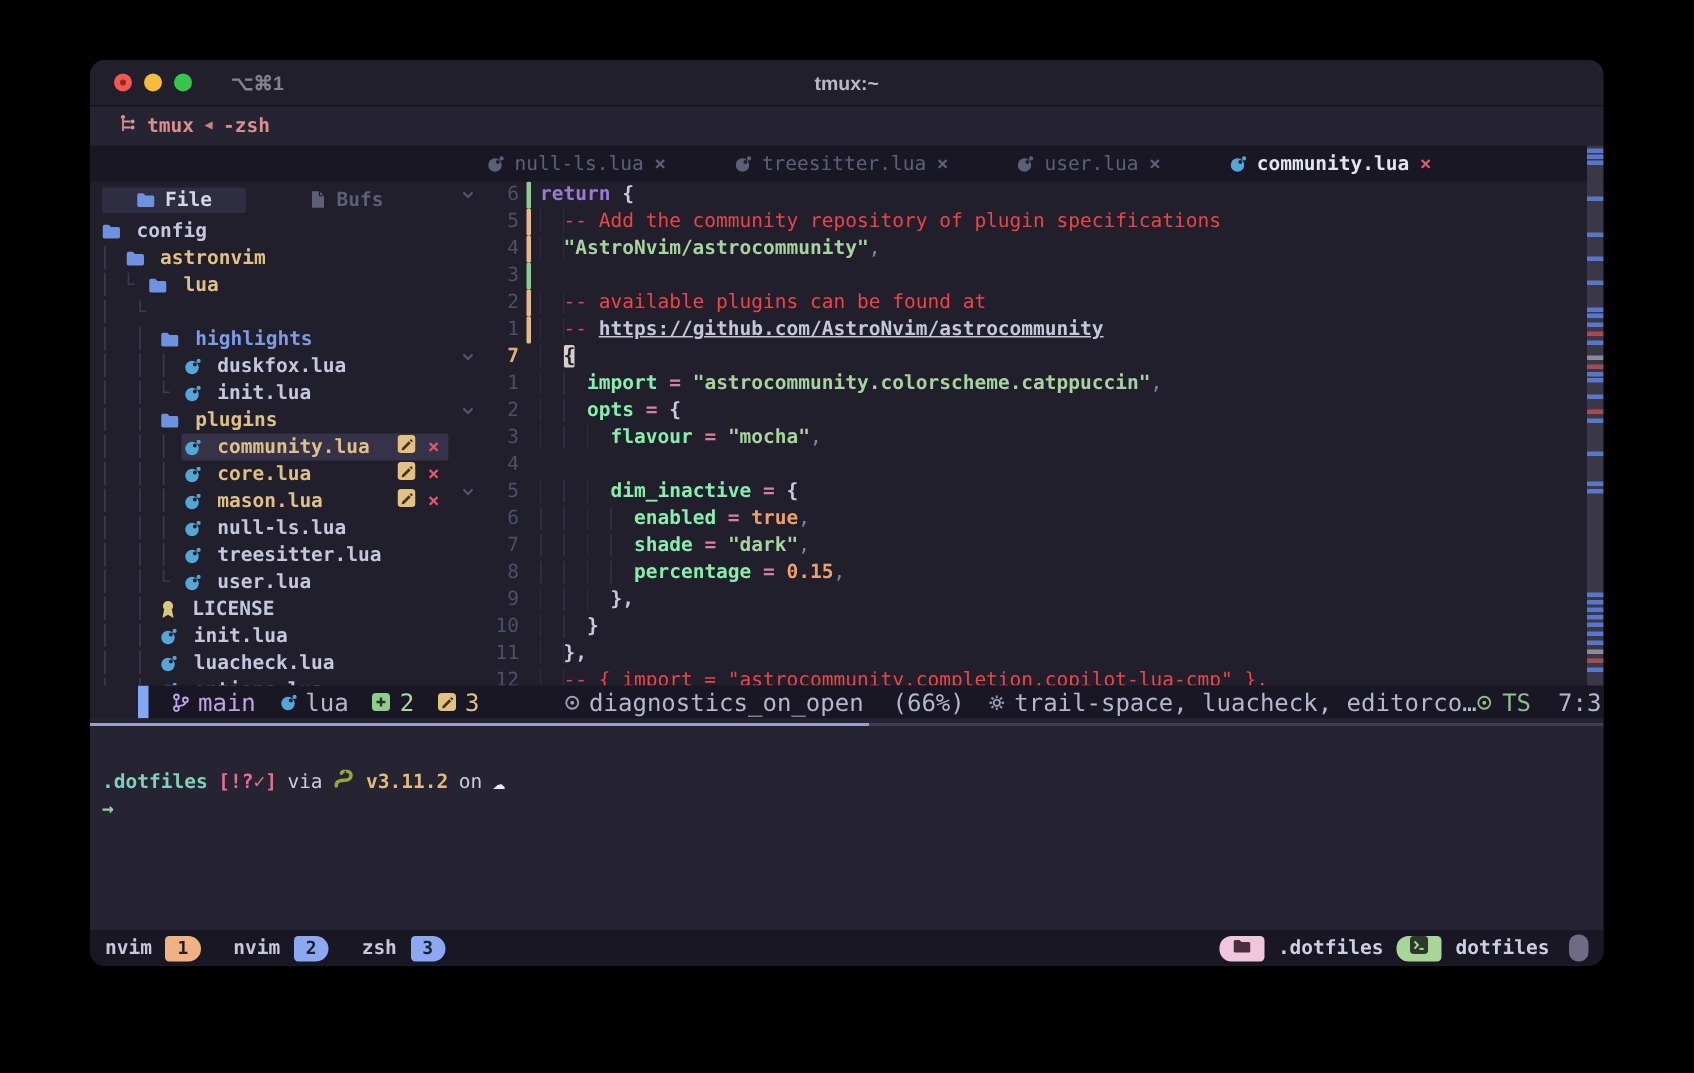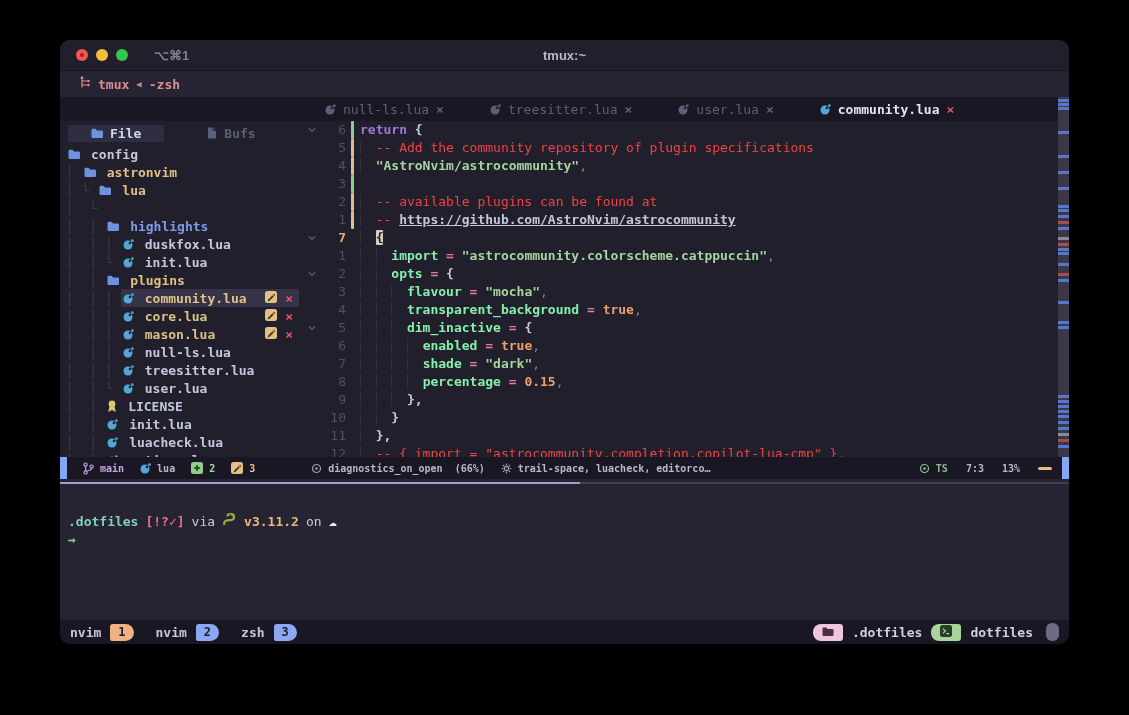--- a/index.html
+++ b/index.html
@@ -73,21 +73,21 @@
   .tok-pn{color:#8285a0;font-weight:normal;}
   .tok-ind{background-image:repeating-linear-gradient(to right,#2f2d40 0,#2f2d40 1px,transparent 1px,transparent 15.66px);}
   .tok-cur{background:#d8cfc8;color:#1f1e2a;border-radius:1px;}
   
   .scroll{position:absolute;top:0;right:0;width:11px;height:360px;background:#3a3848;}
   .scroll .mk{position:absolute;left:0;width:11px;height:3px;}
   .mk.blue{background:#5577cc;}
   .mk.red{background:#a84a52;}
   .mk.gray{background:#8c8c98;}
   
-  .statusline{height:22px;flex:0 0 22px;background:#191724;display:flex;align-items:center;color:#b4b8cc;font-size:10px;font-weight:bold;overflow:hidden;}
+  .statusline{height:22px;flex:0 0 22px;background:#191724;display:flex;align-items:center;color:#b4b8cc;font-size:16px;font-weight:normal;overflow:hidden;margin-left:32px;}
   .statusline span{white-space:pre;}
   .sl-cap{width:7px;height:22px;background:#82a7f5;flex:0 0 7px;}
   .sl-item{display:flex;align-items:center;gap:6px;margin-left:16px;}
   .sl-ic{display:flex;color:#9aa0b8;}
   .sl-branch{color:#c0a3e8;}
   .sl-branch-ic{color:#c0a3e8;}
   .sl-lua-ic{color:#53a7d8;}
   .sl-added{color:#a9d8a2;}
   .sl-mod{color:#e3c183;}
   .sl-lsp{margin-left:56px;}
@@ -322,21 +322,21 @@
           <div class="cl"><span class="fold"></span><span class="lnum">2</span><span class="sign yellow"><i></i></span><span class="ctext"><span class="tok-ind">  </span><span class="tok-cm">-- available plugins can be found at</span></span></div>
           <div class="cl"><span class="fold"></span><span class="lnum">1</span><span class="sign yellow"><i></i></span><span class="ctext"><span class="tok-ind">  </span><span class="tok-cm">-- </span><span class="tok-cmu">https://github.com/AstroNvim/astrocommunity</span></span></div>
           <div class="cl"><span class="fold"><svg width="8" height="6" viewBox="0 0 8 6">
                 <path d="M1 1.2 L4 4.4 L7 1.2" fill="none" stroke="currentColor" stroke-width="1.3"></path>
               </svg></span><span class="lnum cur">7</span><span class="sign"></span><span class="ctext"><span class="tok-ind">  </span><span class="tok-cur">{</span></span></div>
           <div class="cl"><span class="fold"></span><span class="lnum">1</span><span class="sign"></span><span class="ctext"><span class="tok-ind">    </span><span class="tok-id">import</span><span class="tok-op"> = </span><span class="tok-str">"astrocommunity.colorscheme.catppuccin"</span><span class="tok-pn">,</span></span></div>
           <div class="cl"><span class="fold"><svg width="8" height="6" viewBox="0 0 8 6">
                 <path d="M1 1.2 L4 4.4 L7 1.2" fill="none" stroke="currentColor" stroke-width="1.3"></path>
               </svg></span><span class="lnum">2</span><span class="sign"></span><span class="ctext"><span class="tok-ind">    </span><span class="tok-id">opts</span><span class="tok-op"> = </span><span class="tok-pl">{</span></span></div>
           <div class="cl"><span class="fold"></span><span class="lnum">3</span><span class="sign"></span><span class="ctext"><span class="tok-ind">      </span><span class="tok-id">flavour</span><span class="tok-op"> = </span><span class="tok-str">"mocha"</span><span class="tok-pn">,</span></span></div>
-          <div class="cl"><span class="fold"></span><span class="lnum">4</span><span class="sign"></span><span class="ctext"><span class="tok-ind">      </span><span class="tok-id">transparent_background</span><span class="tok-op"> = </span><span class="tok-bool">true</span><span class="tok-pn">,</span></span></div>
+          <div class="cl"><span class="fold"></span><span class="lnum">4</span><span class="sign"></span></div>
           <div class="cl"><span class="fold"><svg width="8" height="6" viewBox="0 0 8 6">
                 <path d="M1 1.2 L4 4.4 L7 1.2" fill="none" stroke="currentColor" stroke-width="1.3"></path>
               </svg></span><span class="lnum">5</span><span class="sign"></span><span class="ctext"><span class="tok-ind">      </span><span class="tok-id">dim_inactive</span><span class="tok-op"> = </span><span class="tok-pl">{</span></span></div>
           <div class="cl"><span class="fold"></span><span class="lnum">6</span><span class="sign"></span><span class="ctext"><span class="tok-ind">        </span><span class="tok-id">enabled</span><span class="tok-op"> = </span><span class="tok-bool">true</span><span class="tok-pn">,</span></span></div>
           <div class="cl"><span class="fold"></span><span class="lnum">7</span><span class="sign"></span><span class="ctext"><span class="tok-ind">        </span><span class="tok-id">shade</span><span class="tok-op"> = </span><span class="tok-str">"dark"</span><span class="tok-pn">,</span></span></div>
           <div class="cl"><span class="fold"></span><span class="lnum">8</span><span class="sign"></span><span class="ctext"><span class="tok-ind">        </span><span class="tok-id">percentage</span><span class="tok-op"> = </span><span class="tok-num">0.15</span><span class="tok-pn">,</span></span></div>
           <div class="cl"><span class="fold"></span><span class="lnum">9</span><span class="sign"></span><span class="ctext"><span class="tok-ind">      </span><span class="tok-pl">},</span></span></div>
           <div class="cl"><span class="fold"></span><span class="lnum">10</span><span class="sign"></span><span class="ctext"><span class="tok-ind">    </span><span class="tok-pl">}</span></span></div>
           <div class="cl"><span class="fold"></span><span class="lnum">11</span><span class="sign"></span><span class="ctext"><span class="tok-ind">  </span><span class="tok-pl">},</span></span></div>
           <div class="cl"><span class="fold"></span><span class="lnum">12</span><span class="sign"></span><span class="ctext"><span class="tok-ind">  </span><span class="tok-cm">-- { import = "astrocommunity.completion.copilot-lua-cmp" },</span></span></div>

